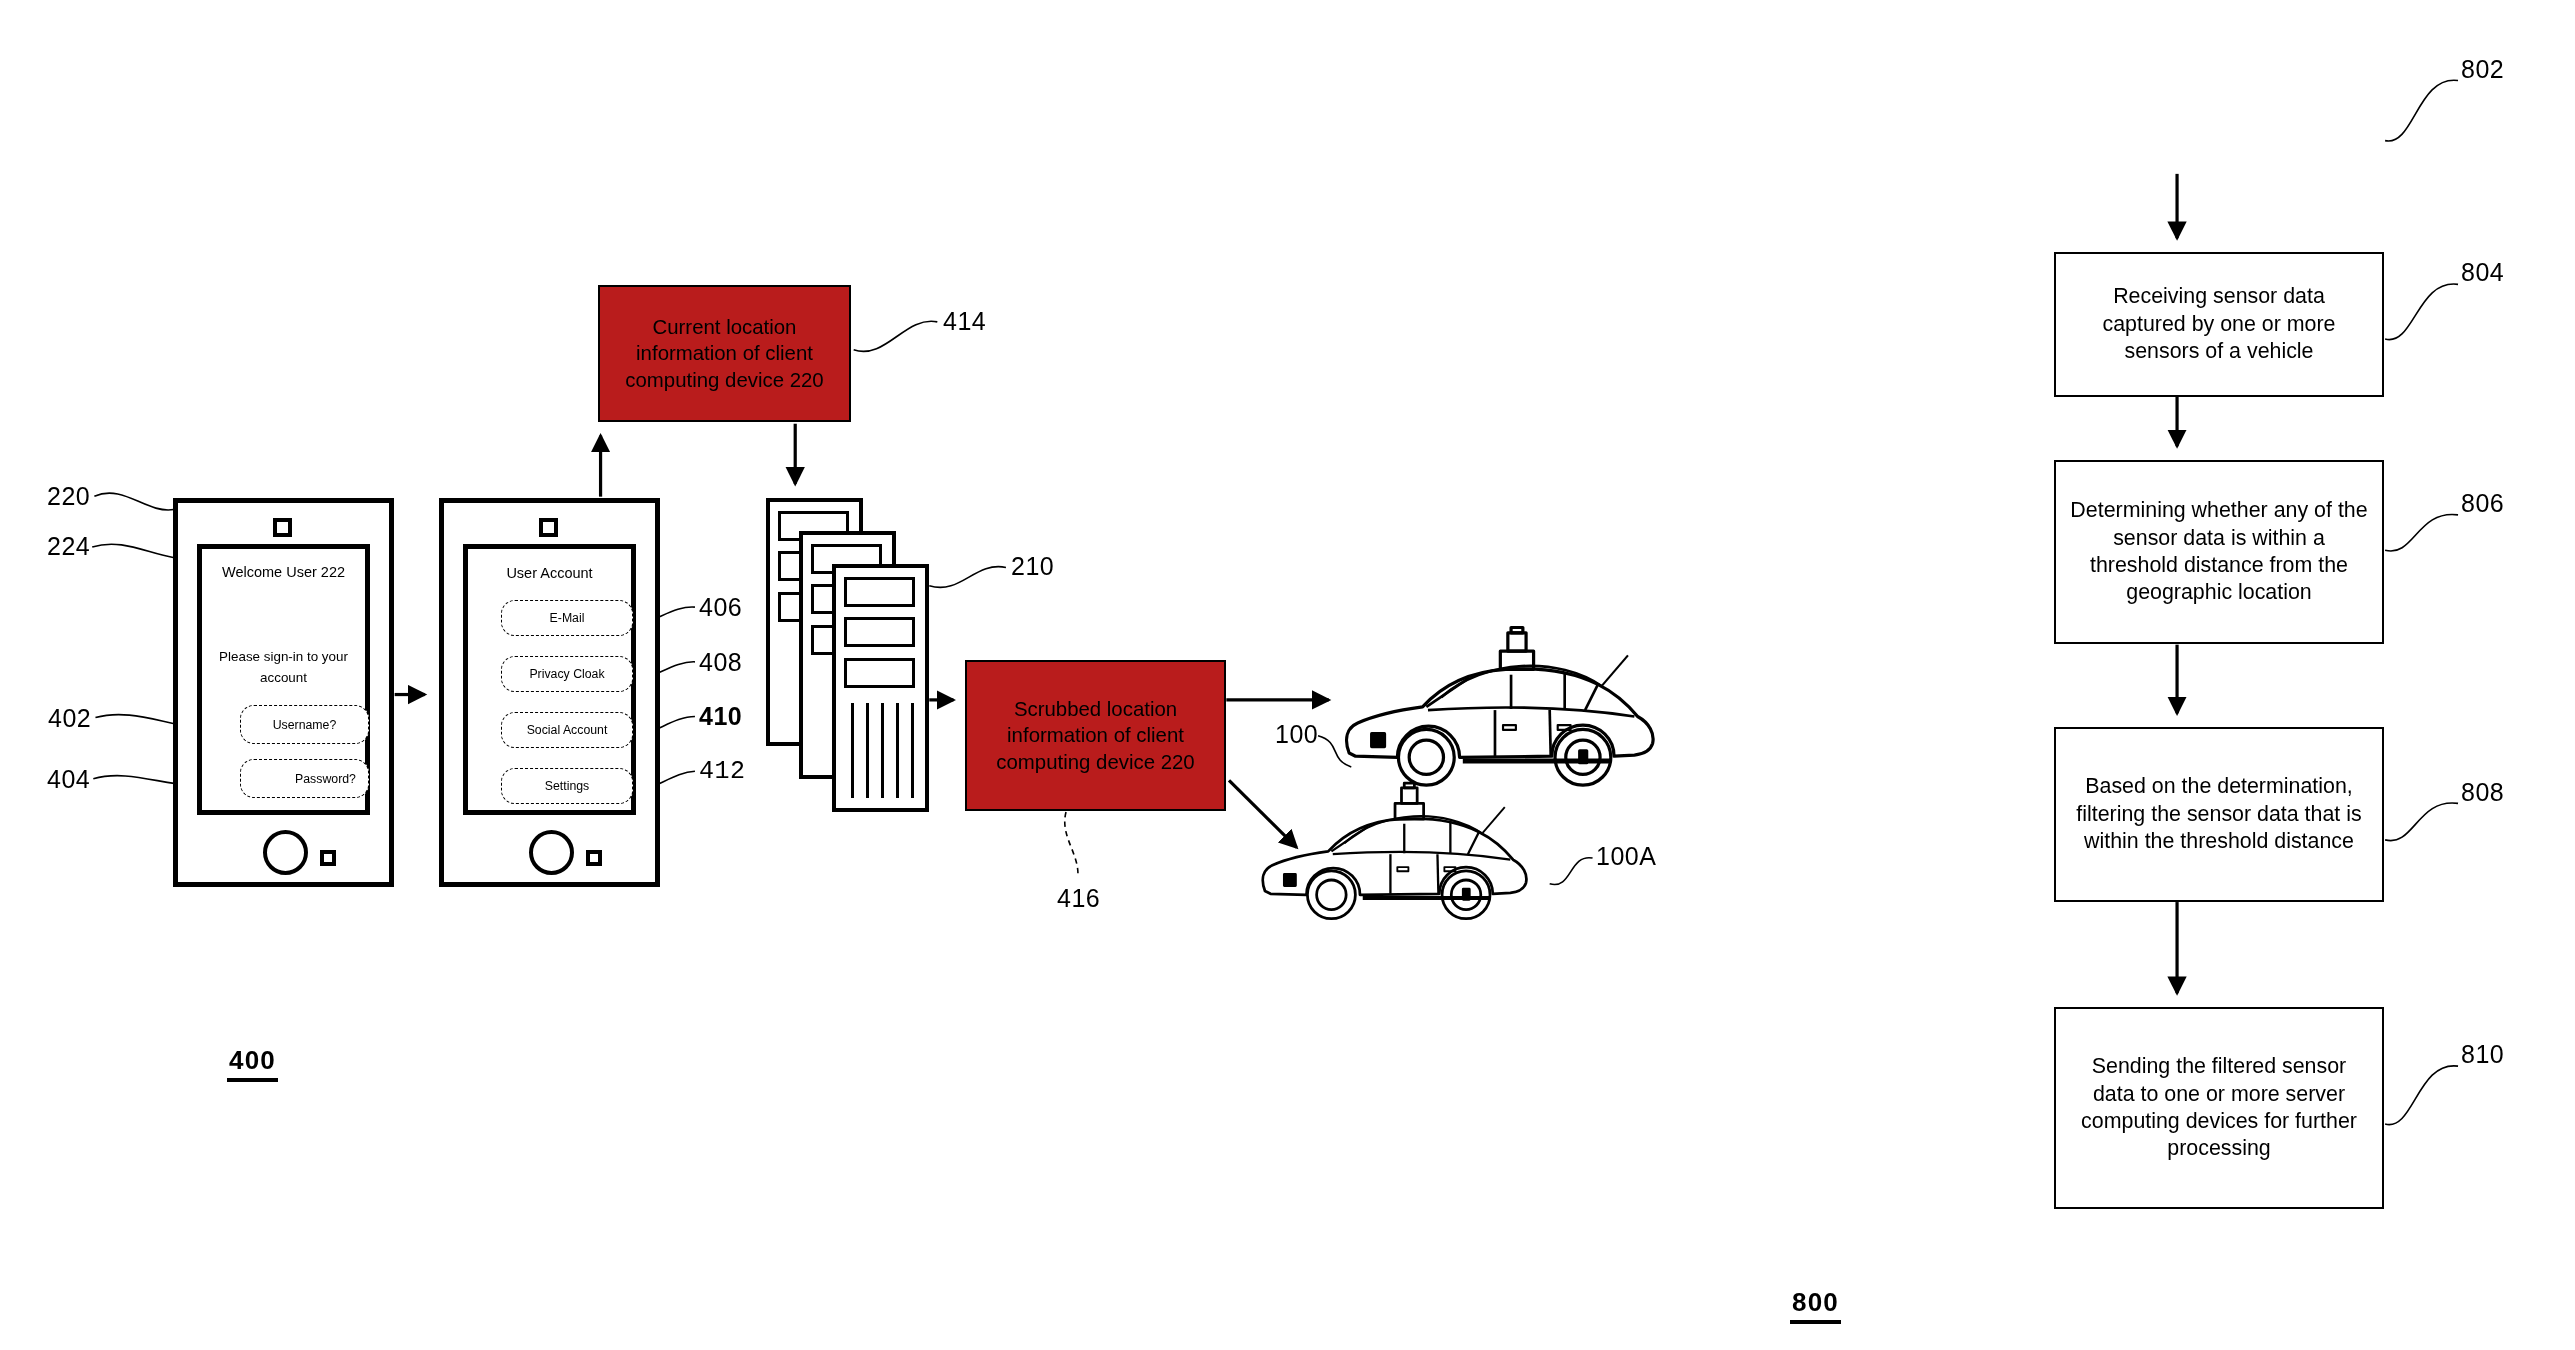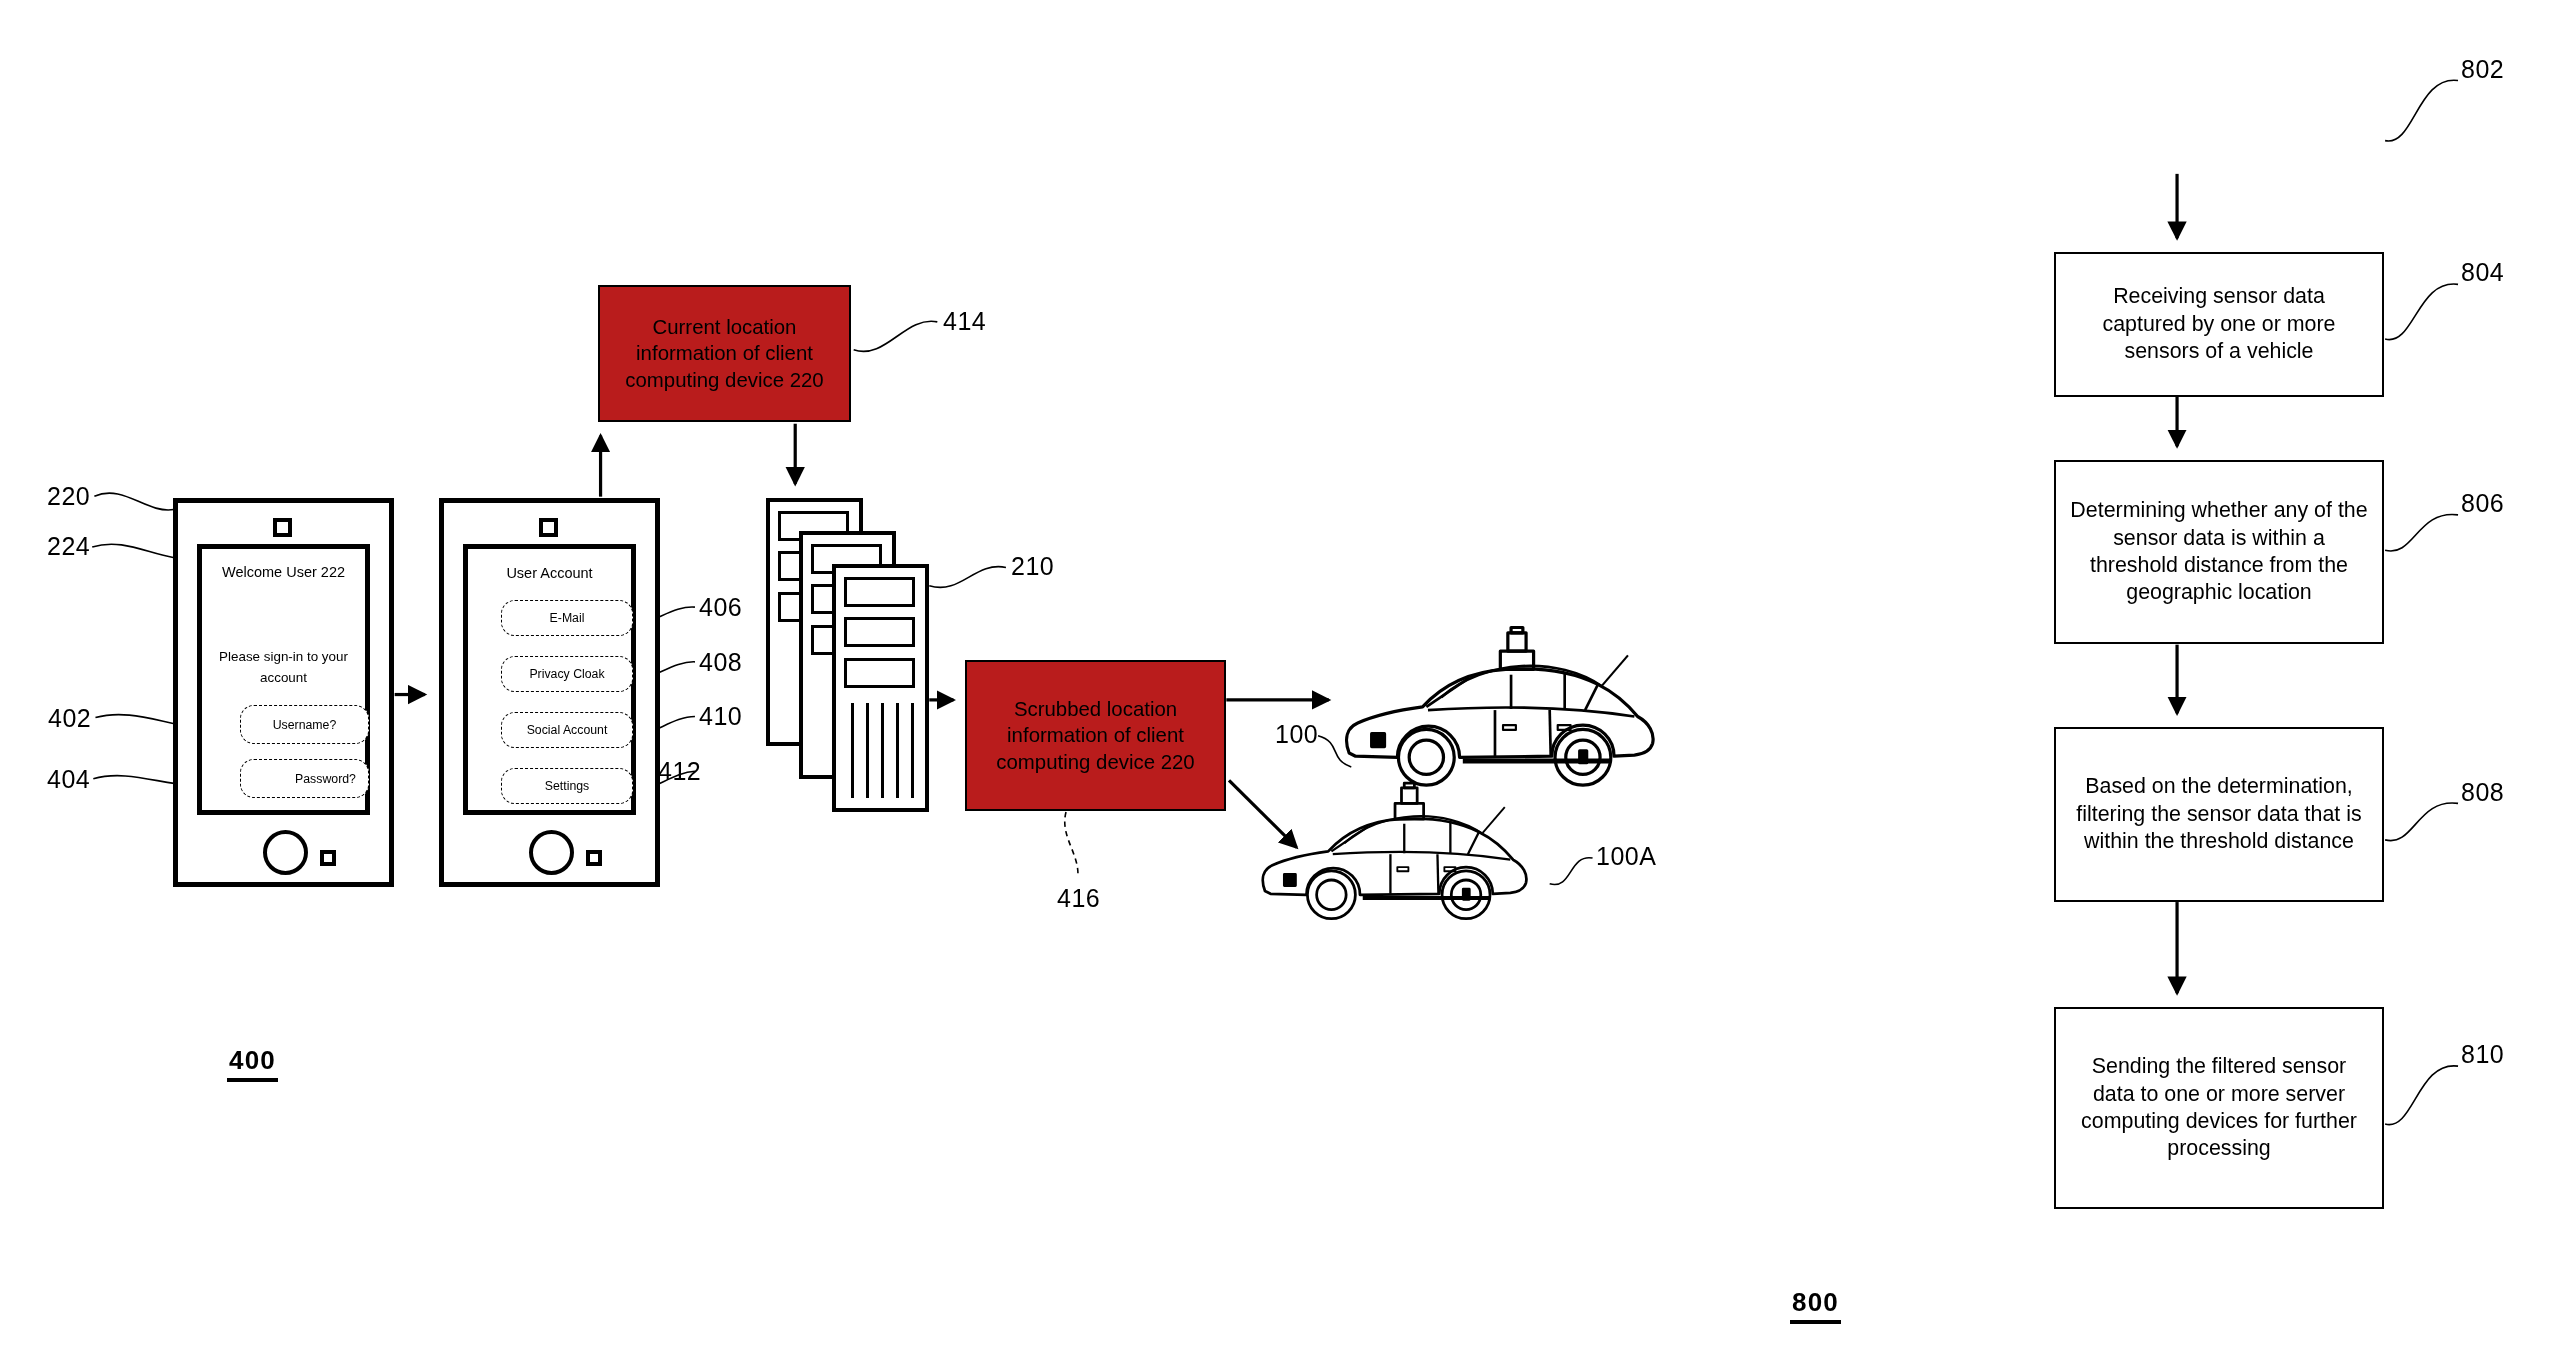--- a/index.html
+++ b/index.html
@@ -208,22 +208,22 @@
   <div class="fbox" style="top:1007px;height:202px;">
     <span>Sending the filtered sensor data to one or more server computing devices for further processing</span>
   </div>
 
   <div class="ref" style="left:47px;top:482px;">220</div>
   <div class="ref" style="left:47px;top:532px;">224</div>
   <div class="ref" style="left:48px;top:704px;">402</div>
   <div class="ref" style="left:47px;top:765px;">404</div>
   <div class="ref" style="left:699px;top:593px;">406</div>
   <div class="ref" style="left:699px;top:648px;">408</div>
-  <div class="ref" style="left:699px;top:702px;">410</div>
-  <div class="ref" style="left:658px;top:757px;">412</div>
+  <div class="ref" style="left:699px;top:702px;font-weight:bold;">410</div>
+  <div class="ref" style="left:699px;top:757px;font-family:Liberation Mono, monospace;">412</div>
   <div class="ref" style="left:943px;top:307px;">414</div>
   <div class="ref" style="left:1011px;top:552px;">210</div>
   <div class="ref" style="left:1057px;top:884px;">416</div>
   <div class="ref" style="left:1275px;top:720px;">100</div>
   <div class="ref" style="left:1596px;top:842px;">100A</div>
   <div class="ref" style="left:2461px;top:55px;">802</div>
   <div class="ref" style="left:2461px;top:258px;">804</div>
   <div class="ref" style="left:2461px;top:489px;">806</div>
   <div class="ref" style="left:2461px;top:778px;">808</div>
   <div class="ref" style="left:2461px;top:1040px;">810</div>

